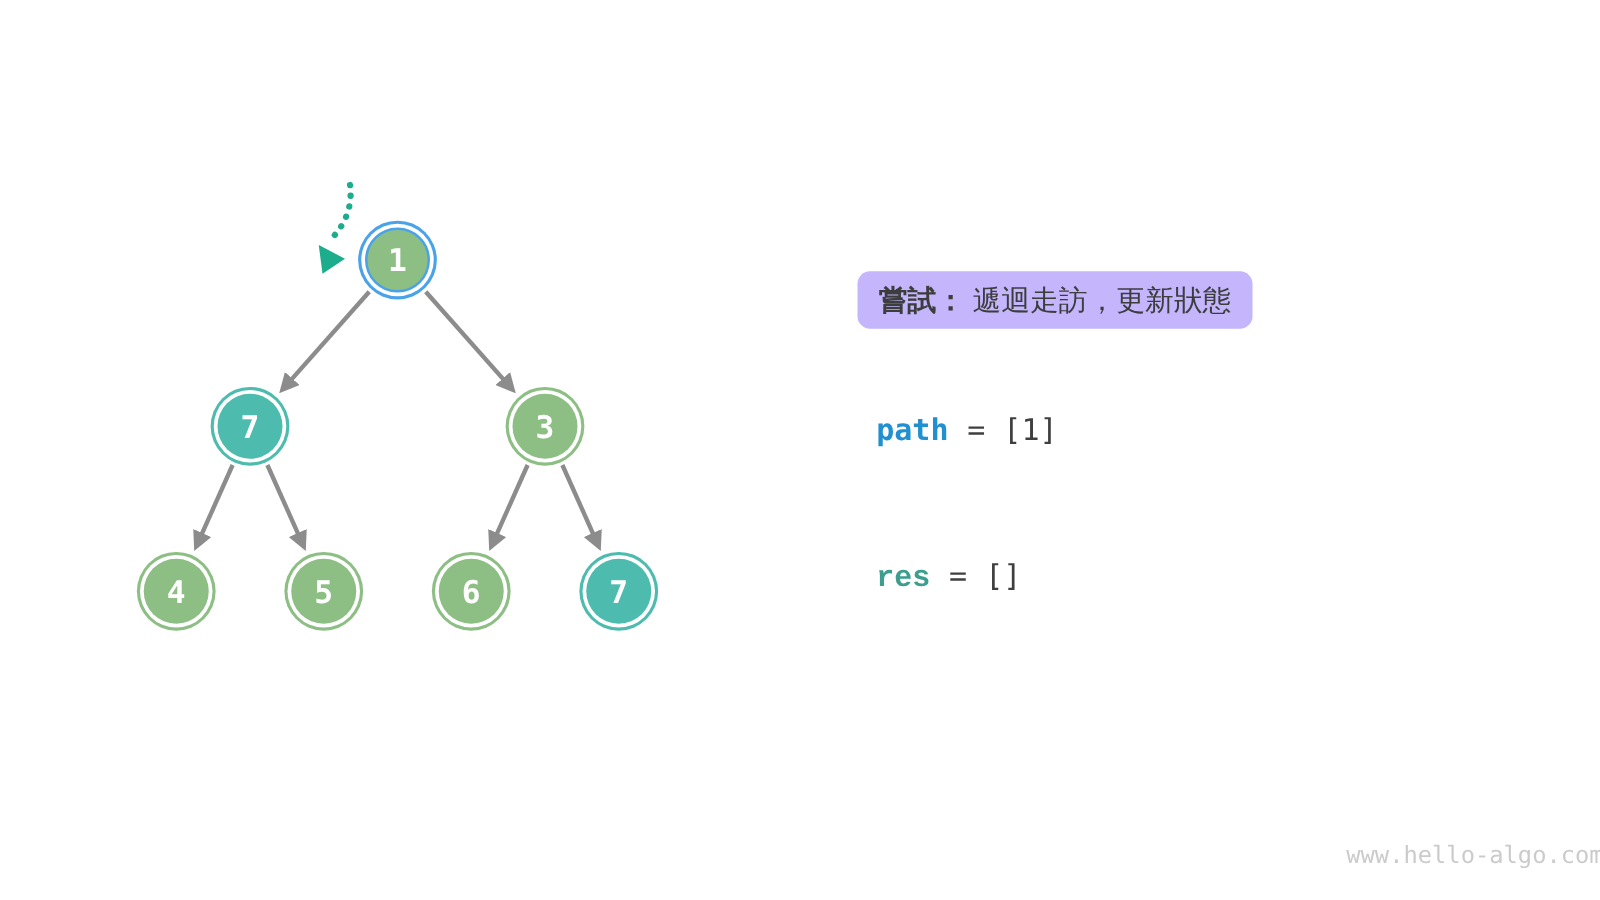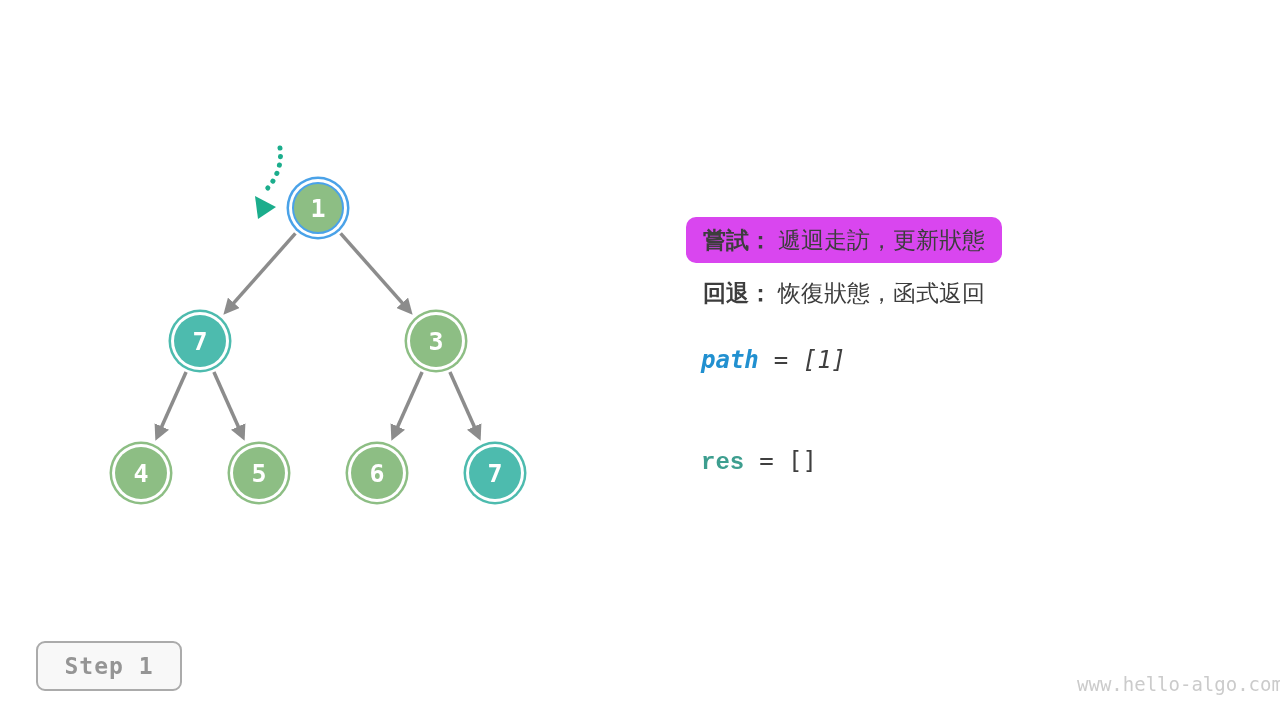--- a/index.html
+++ b/index.html
@@ -23,35 +23,35 @@
     color:#ffffff; font-family:"DejaVu Sans Mono", monospace;
     font-size:25px; font-weight:700;
   }
   .tree-node.green { background:var(--c-green); box-shadow:0 0 0 3px #fff, 0 0 0 5.5px var(--c-green); }
   .tree-node.teal  { background:var(--c-teal);  box-shadow:0 0 0 3px #fff, 0 0 0 5.5px var(--c-teal); }
   .tree-node.highlight { border:2.5px solid var(--c-blue);
     box-shadow:0 0 0 3px #fff, 0 0 0 5.5px var(--c-blue); }
   
   .legend-try {
     position:absolute; left:686px; top:217px;
-    background:#d946ef; border-radius:10px;
+    background:#c4b5fd; border-radius:10px;
     padding:8px 17px; font-size:23px; color:#3d3d3d; line-height:30px;
     white-space:nowrap;
   }
   .legend-back {
     position:absolute; left:703px; top:278px;
     font-size:23px; color:#3d3d3d; line-height:30px; white-space:nowrap;
   }
   .legend-label { font-weight:700; margin-right:6px; }
   .var-line {
     position:absolute; left:701px;
     font-family:"DejaVu Sans Mono", monospace; font-size:24px;
     color:#3f3f3f; white-space:nowrap;
   }
-  .var-line.path { top:346px;font-style:italic; }
+  .var-line.path { top:330px; }
   .var-line.res  { top:447px; }
   .var-name { font-weight:700; }
   .var-line.path .var-name { color:var(--c-path); }
   .var-line.res  .var-name { color:var(--c-res);font-family:Liberation Mono, monospace; }
   .var-value { margin-left:15px; }
   
   .step-box {
     position:absolute; left:36px; top:641px; width:146px; height:50px;
     background:#f8f8f8; border:2px solid #ababab; border-radius:9px;
     box-sizing:border-box; display:flex; align-items:center; justify-content:center;
@@ -94,31 +94,25 @@
       <div class="tree-node green" style="left: 141px; top: 473px;">4</div>
       <div class="tree-node green" style="left: 259px; top: 473px;">5</div>
       <div class="tree-node green" style="left: 377px; top: 473px;">6</div>
       <div class="tree-node teal" style="left: 495px; top: 473px;">7</div>
     </div>
 
   <div class="legend-try">
     <span class="legend-label">嘗試：</span><span>遞迴走訪，更新狀態</span>
   </div>
 
-  <div class="legend-back">
-    <span class="legend-label">回退：</span><span>恢復狀態，函式返回</span>
-  </div>
 
   <div class="var-line path">
     <span class="var-name">path</span><span class="var-value">= [1]</span>
   </div>
 
   <div class="var-line res">
     <span class="var-name">res</span><span class="var-value">= []</span>
   </div>
 
-  <div class="step-box">
-    <span>Step 1</span>
-  </div>
 
   <div class="watermark">www.hello-algo.com</div>
 
 </div>
 
 </body></html>

